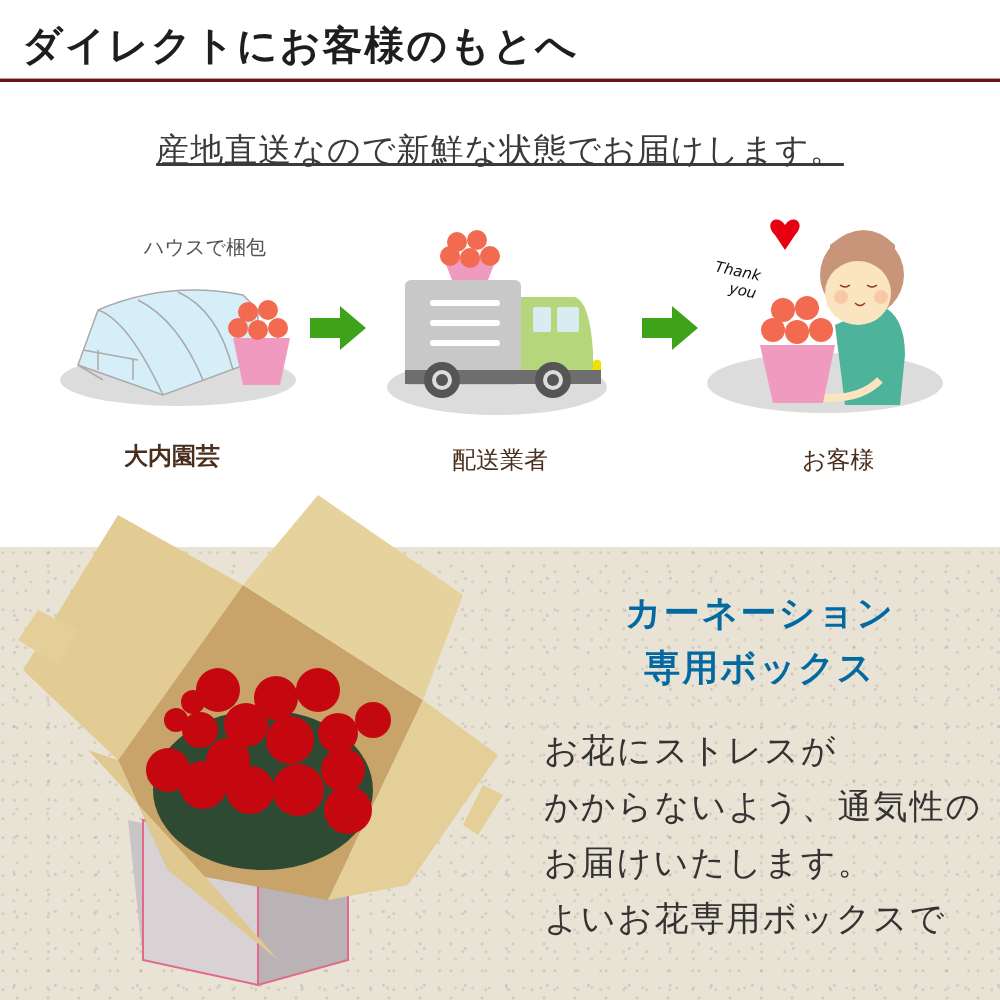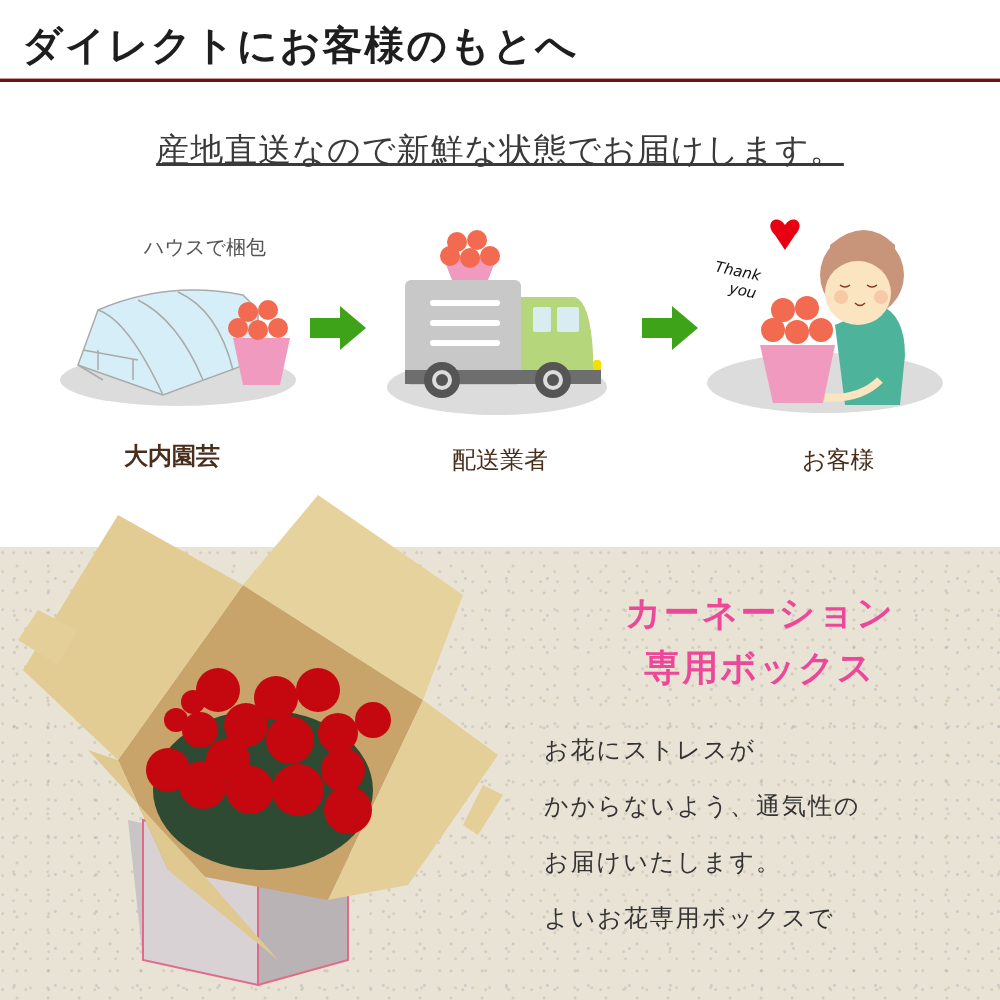--- a/index.html
+++ b/index.html
@@ -21,22 +21,22 @@
   .paper { position: absolute; left: 0; top: 547px; width: 1000px; height: 453px;
     background-color: #e9e3d6;
     background-image:
       radial-gradient(circle at 12% 30%, rgba(150,140,120,0.25) 1px, transparent 2px),
       radial-gradient(circle at 55% 70%, rgba(120,110,90,0.2) 1px, transparent 2px),
       radial-gradient(circle at 80% 20%, rgba(140,130,110,0.2) 1px, transparent 2px),
       radial-gradient(circle at 35% 85%, rgba(90,100,160,0.2) 1px, transparent 2px);
     background-size: 23px 19px, 31px 27px, 17px 29px, 41px 37px;
   }
 
-  .box-title { position: absolute; left: 560px; top: 585px; width: 400px; text-align: center; font-size: 36px; font-weight: bold; color: #ec4899; line-height: 55px; letter-spacing: 2px; }
-  .box-desc { position: absolute; left: 544px; top: 722px; width: 450px; font-size: 24px; color: #333; line-height: 56px; letter-spacing: 2px; }
+  .box-title { position: absolute; left: 560px; top: 585px; width: 400px; text-align: center; font-size: 36px; font-weight: bold; color: #0369a1; line-height: 55px; letter-spacing: 2px; }
+  .box-desc { position: absolute; left: 544px; top: 722px; width: 450px; font-size: 34px; color: #333; line-height: 56px; letter-spacing: 2px; }
   .box-desc div { white-space: nowrap; }
 
   .box-illus { position: absolute; left: 18px; top: 490px; width: 500px; height: 500px; }
 </style>
 </head>
 <body>
 
 <div class="header">
   <div class="header-title">ダイレクトにお客様のもとへ</div>
   <div class="header-rule"></div>

